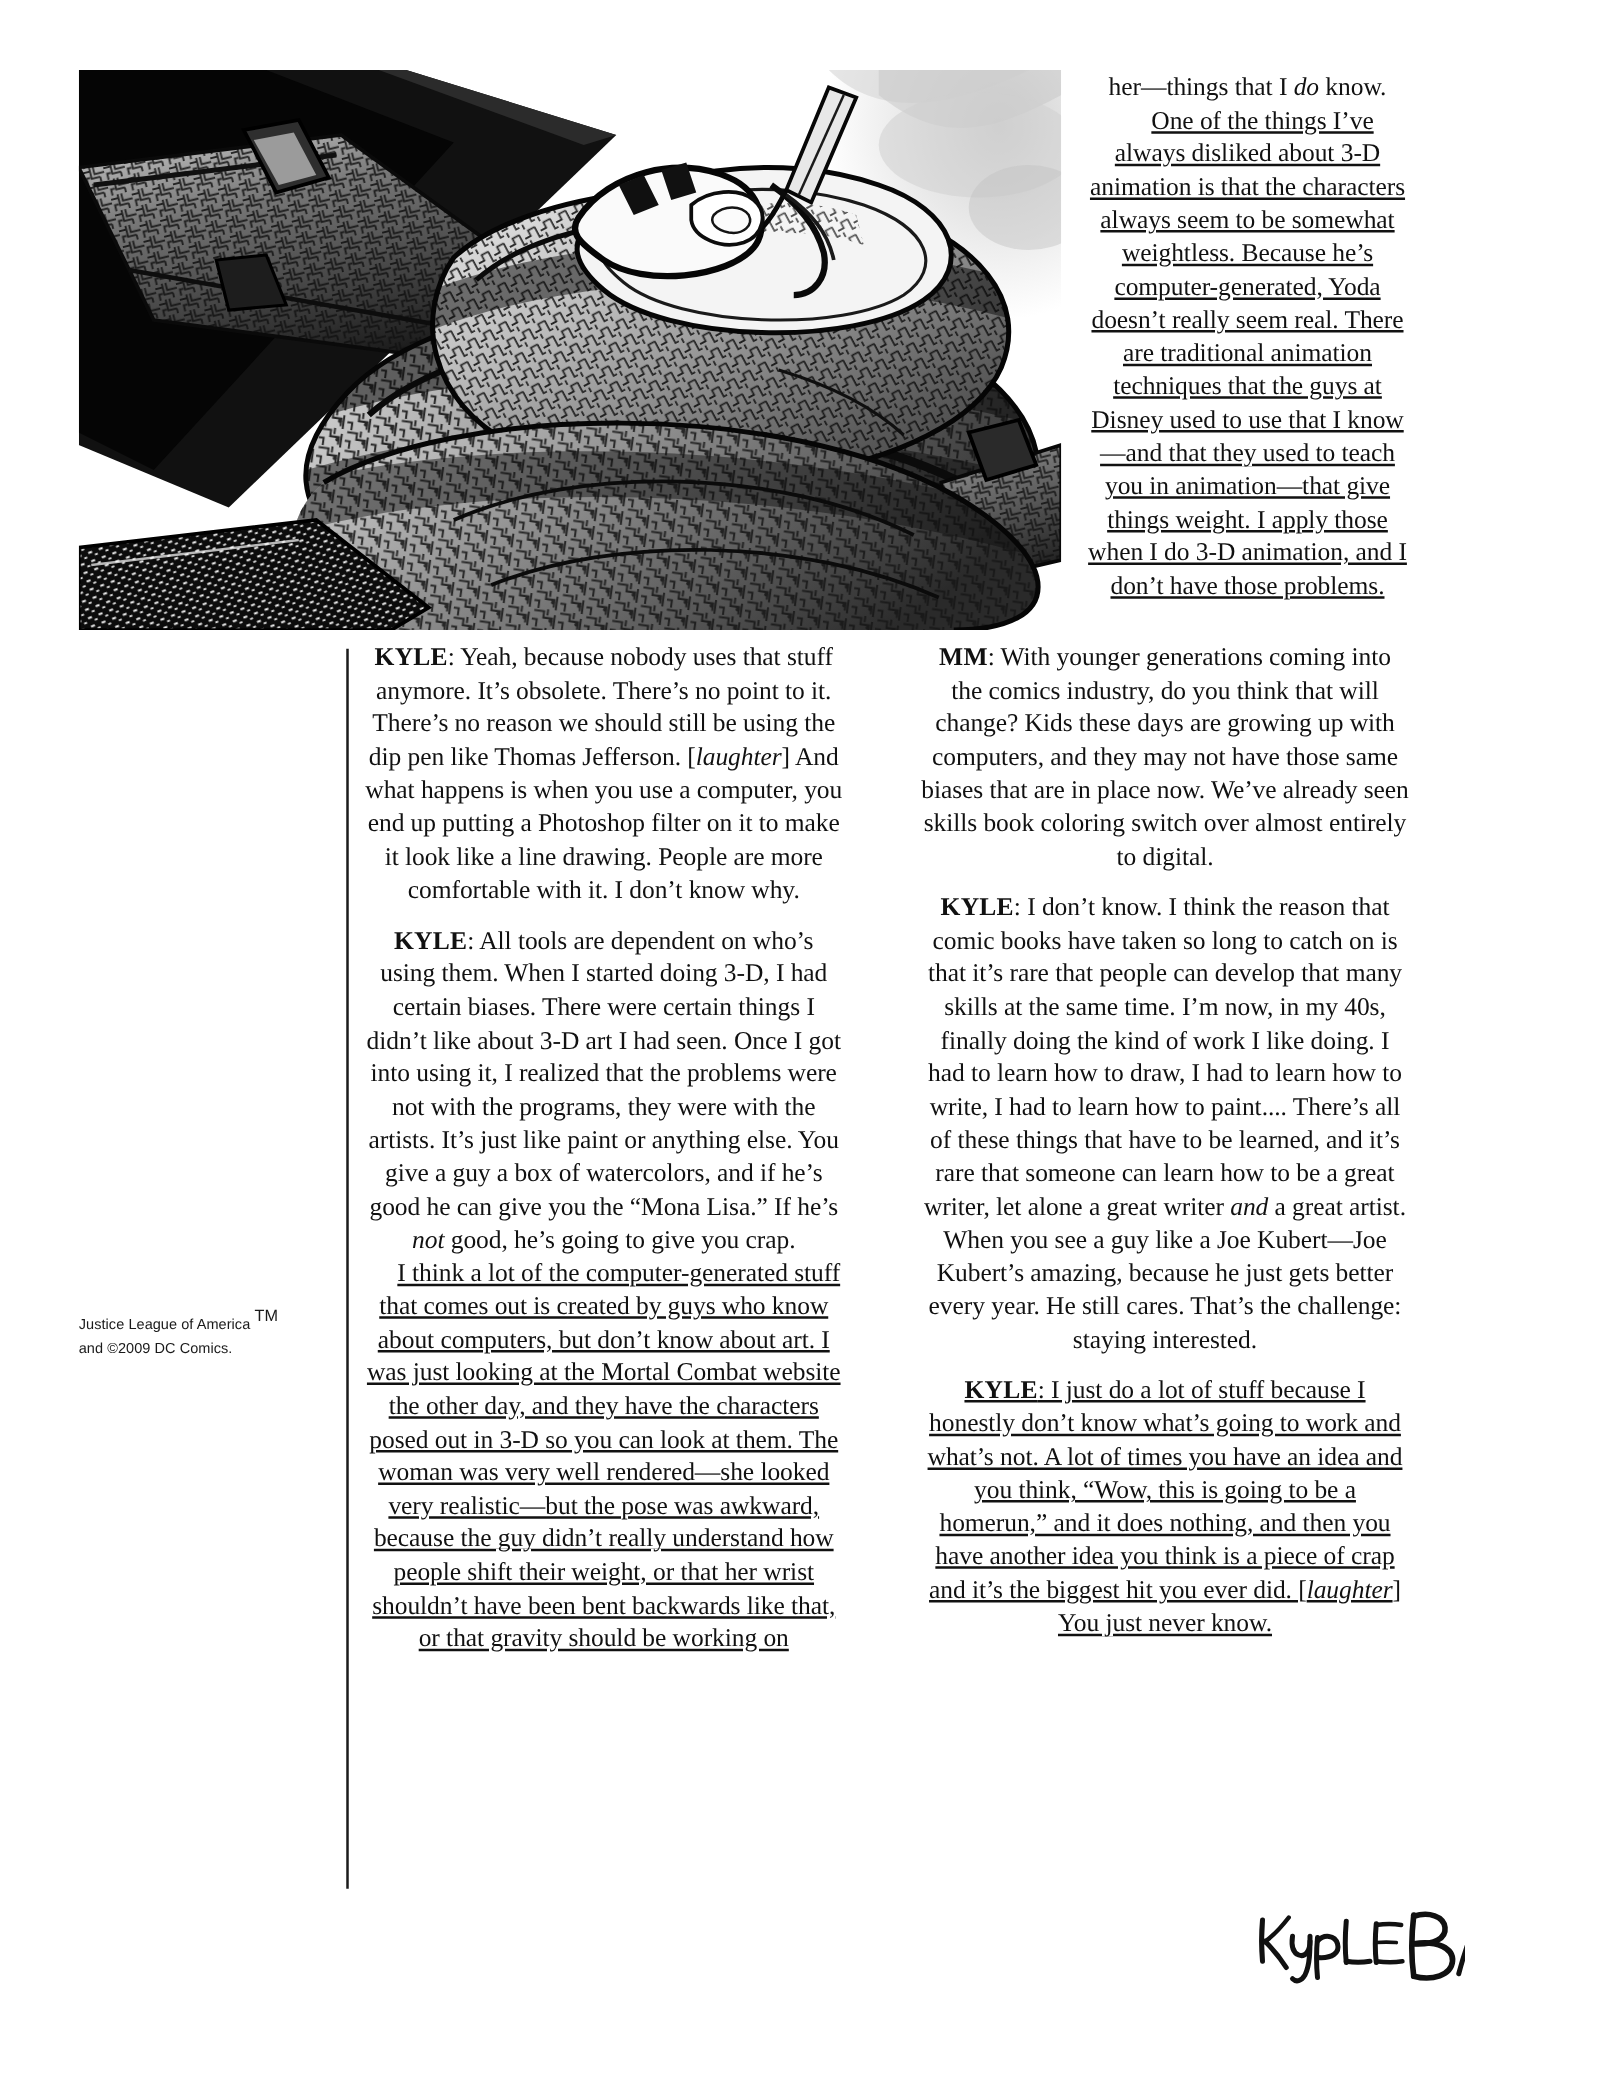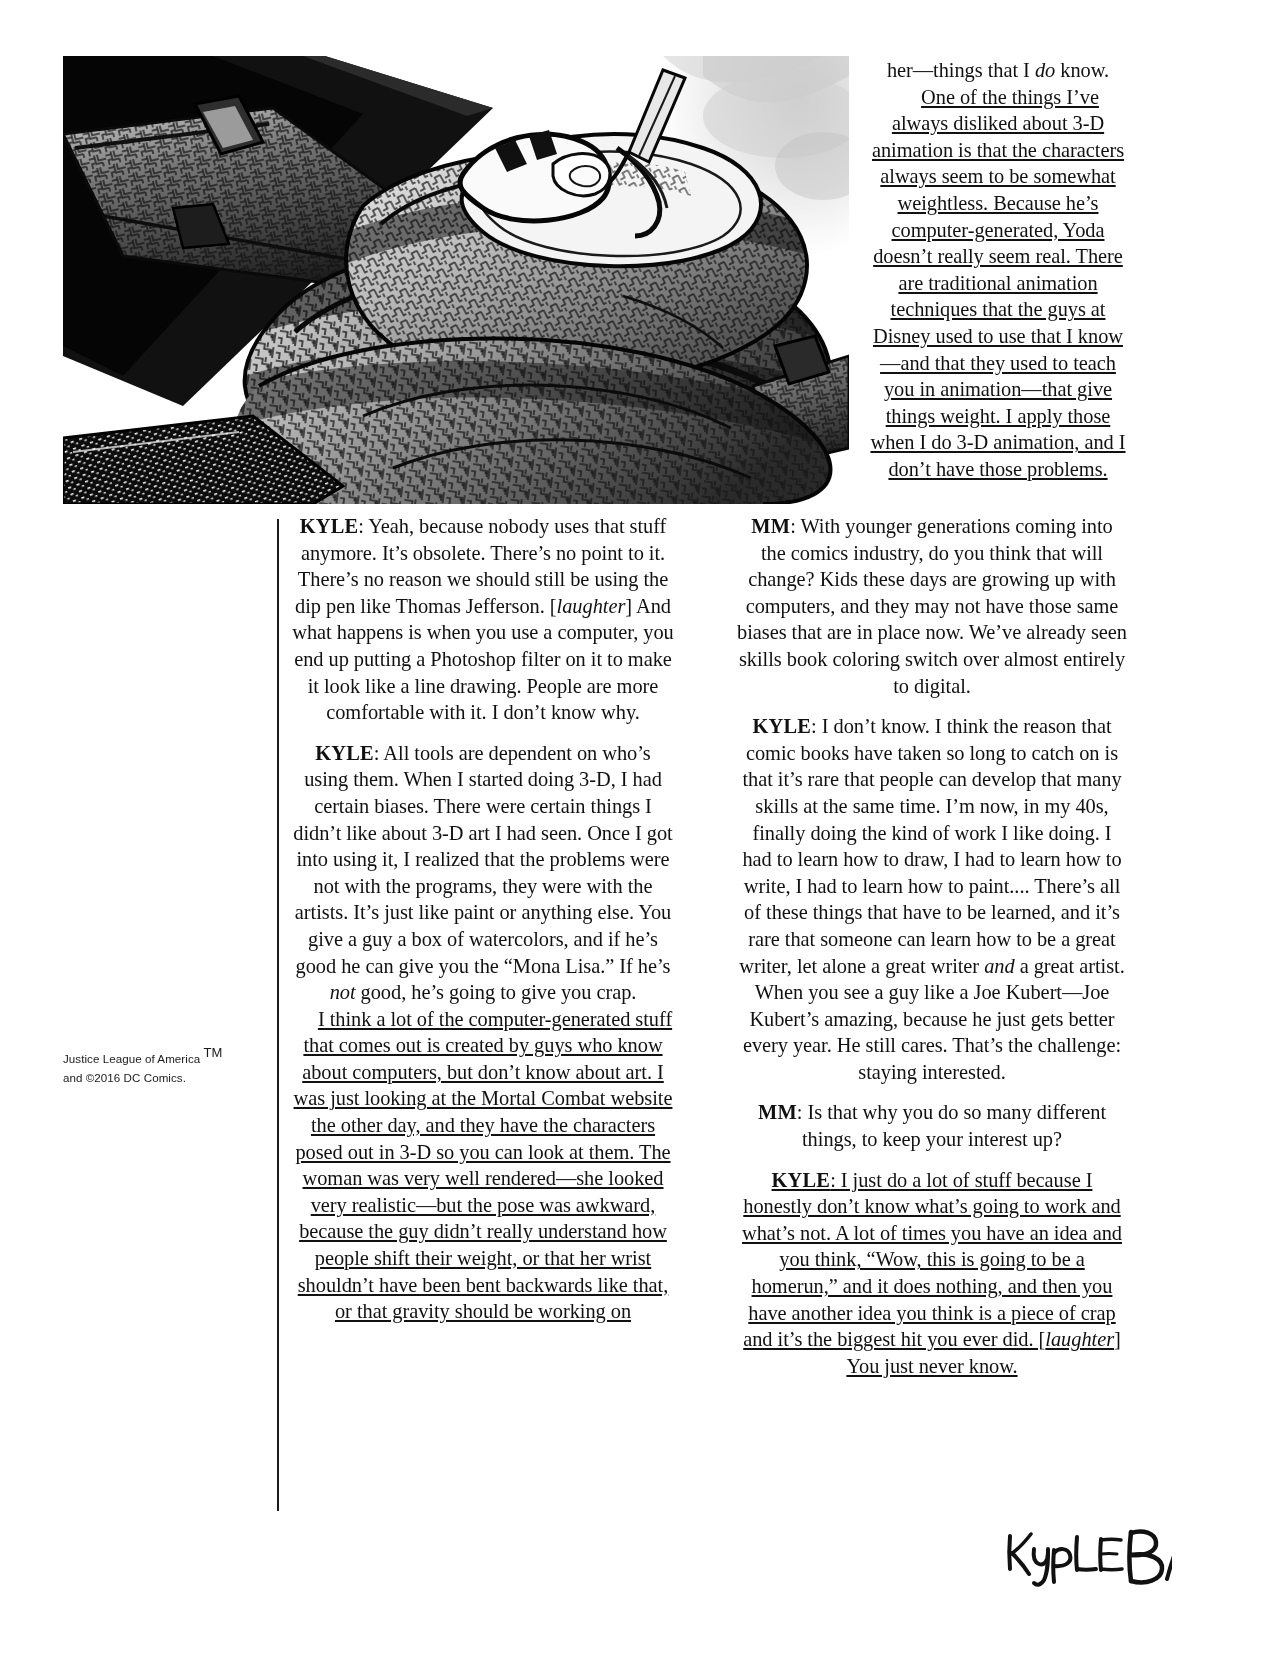--- a/index.html
+++ b/index.html
@@ -285,36 +285,35 @@
         <path d="M560 240 C600 252 636 270 660 292" fill="none" stroke="#0f0f0f" stroke-width="2.5"></path>
       </g>
     </svg>
   </div>
 
   <div class="col-rule"></div>
 
 
   <div class="credit-block">
     <span>Justice League of America </span><span class="tm">TM</span><br>
-    <span>and ©2016 DC Comics.</span>
+    <span>and ©2009 DC Comics.</span>
   </div>
 
   <div class="col col-right-top">
       <p><span>her—things that I </span><span class="it">do</span><span> know.</span></p>
       <p class="indent"><span>One of the things I’ve always disliked about 3-D animation is that the characters always seem to be somewhat weightless. Because he’s computer-generated, Yoda doesn’t really seem real. There are traditional animation techniques that the guys at Disney used to use that I know—and that they used to teach you in animation—that give things weight. I apply those when I do 3-D animation, and I don’t have those problems.</span></p>
     </div>
   <div class="col col-mid">
       <p><span class="spk">KYLE</span><span>: Yeah, because nobody uses that stuff anymore. It’s obsolete. There’s no point to it. There’s no reason we should still be using the dip pen like Thomas Jefferson. [</span><span class="it">laughter</span><span>] And what happens is when you use a computer, you end up putting a Photoshop filter on it to make it look like a line drawing. People are more comfortable with it. I don’t know why.</span></p>
       <p><span class="spk">KYLE</span><span>: All tools are dependent on who’s using them. When I started doing 3-D, I had certain biases. There were certain things I didn’t like about 3-D art I had seen. Once I got into using it, I realized that the problems were not with the programs, they were with the artists. It’s just like paint or anything else. You give a guy a box of watercolors, and if he’s good he can give you the “Mona Lisa.” If he’s </span><span class="it">not</span><span> good, he’s going to give you crap.</span></p>
       <p class="indent"><span>I think a lot of the computer-generated stuff that comes out is created by guys who know about computers, but don’t know about art. I was just looking at the Mortal Combat website the other day, and they have the characters posed out in 3-D so you can look at them. The woman was very well rendered—she looked very realistic—but the pose was awkward, because the guy didn’t really understand how people shift their weight, or that her wrist shouldn’t have been bent backwards like that, or that gravity should be working on</span></p>
     </div>
   <div class="col col-right-bottom">
       <p><span class="spk">MM</span><span>: With younger generations coming into the comics industry, do you think that will change? Kids these days are growing up with computers, and they may not have those same biases that are in place now. We’ve already seen skills book coloring switch over almost entirely to digital.</span></p>
       <p><span class="spk">KYLE</span><span>: I don’t know. I think the reason that comic books have taken so long to catch on is that it’s rare that people can develop that many skills at the same time. I’m now, in my 40s, finally doing the kind of work I like doing. I had to learn how to draw, I had to learn how to write, I had to learn how to paint.... There’s all of these things that have to be learned, and it’s rare that someone can learn how to be a great writer, let alone a great writer </span><span class="it">and</span><span> a great artist. When you see a guy like a Joe Kubert—Joe Kubert’s amazing, because he just gets better every year. He still cares. That’s the challenge: staying interested.</span></p>
-      <p><span class="spk">MM</span><span>: Is that why you do so many different things, to keep your interest up?</span></p>
       <p><span class="spk">KYLE</span><span>: I just do a lot of stuff because I honestly don’t know what’s going to work and what’s not. A lot of times you have an idea and you think, “Wow, this is going to be a homerun,” and it does nothing, and then you have another idea you think is a piece of crap and it’s the biggest hit you ever did. [</span><span class="it">laughter</span><span>] You just never know.</span></p>
     </div>
 
   <div class="signature">
     <svg viewBox="0 0 340 132" aria-hidden="true">
       <g fill="none" stroke="#111111" stroke-linecap="round" stroke-linejoin="round">
 
         <path d="M16 22 C14 44 14 66 16 88" stroke-width="8"></path>
         <path d="M58 18 C44 36 30 50 18 58" stroke-width="7"></path>
         <path d="M20 56 C32 68 44 82 54 98" stroke-width="8"></path>

